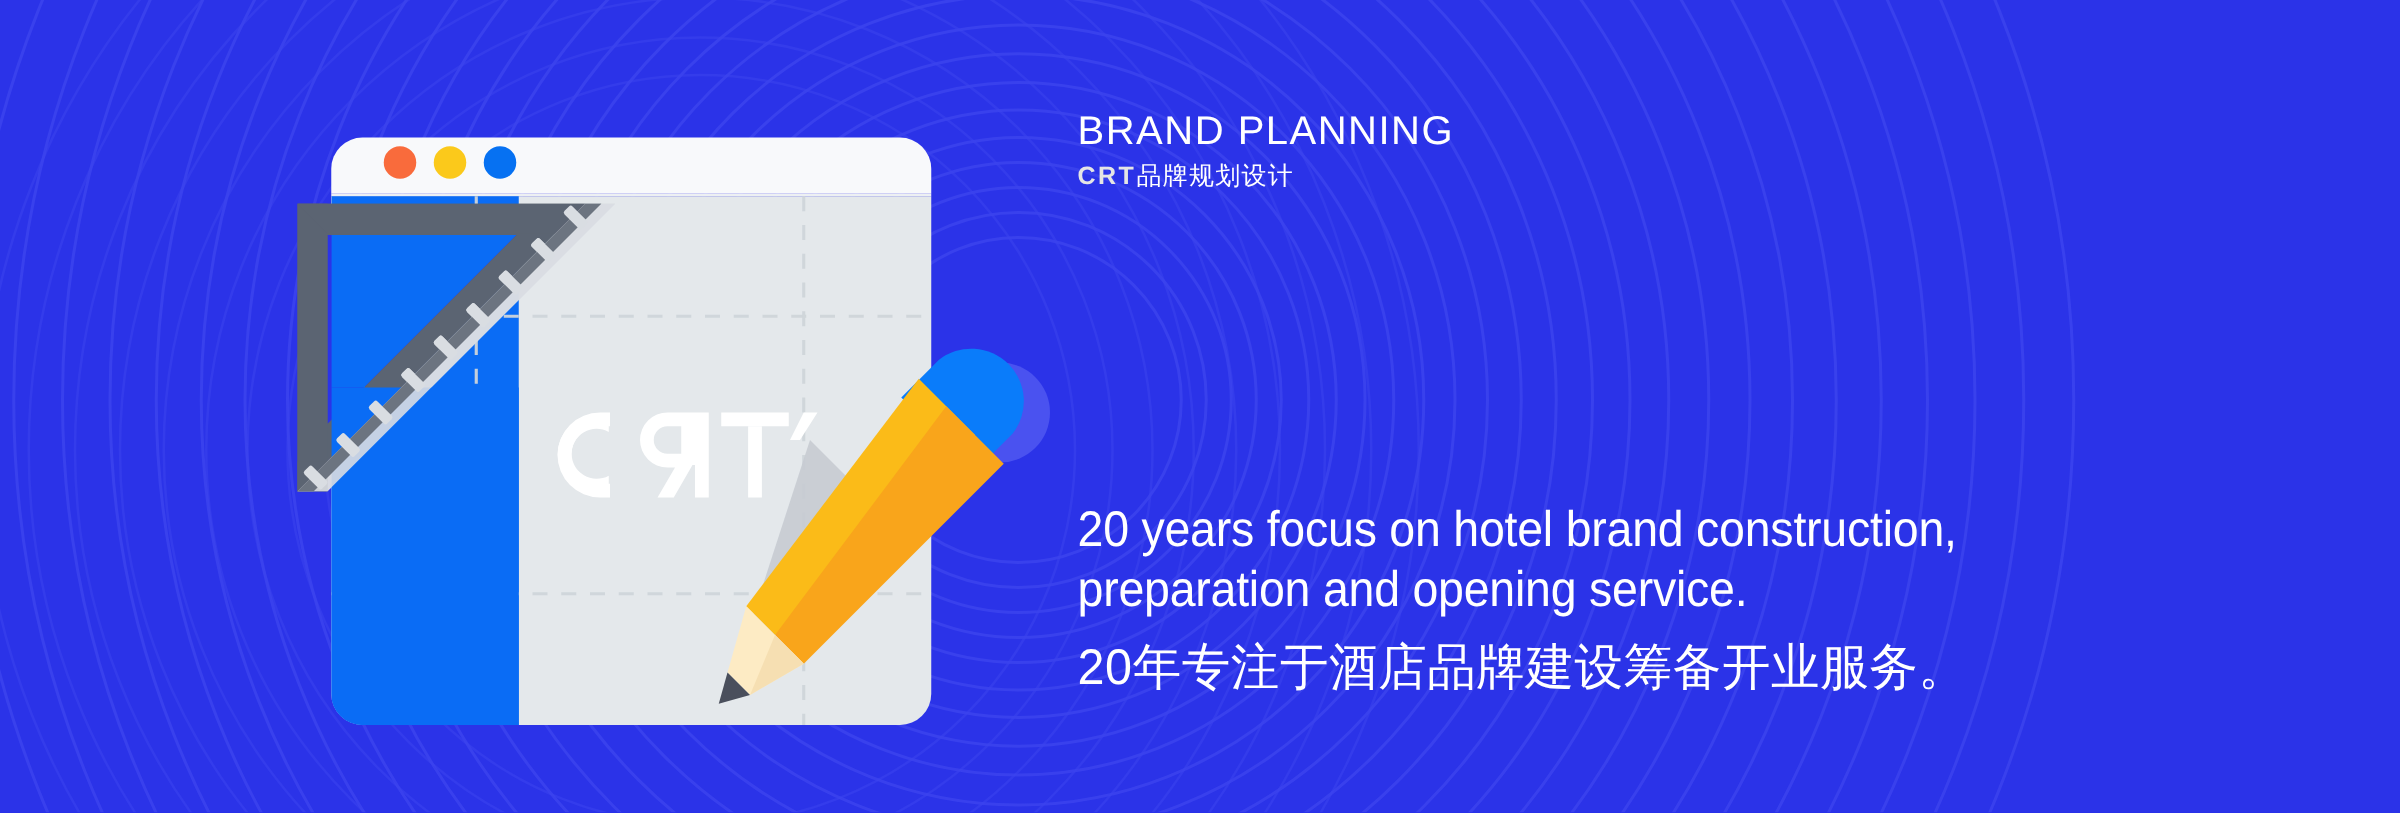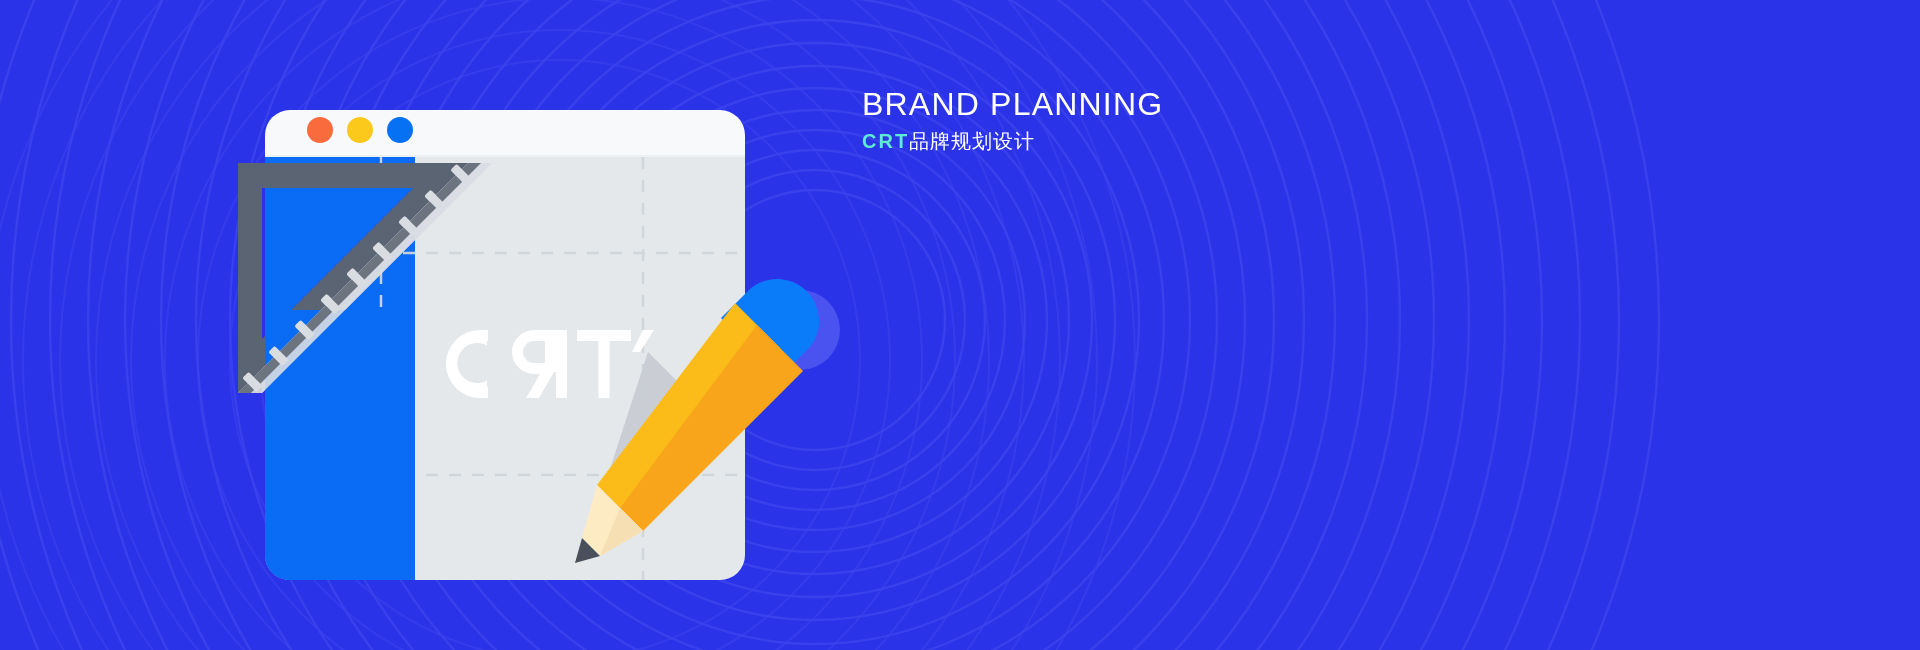--- a/index.html
+++ b/index.html
@@ -41,21 +41,21 @@
   }
   .eyebrow-cn{
     margin-top:5px;
     font-size:20px;
     line-height:26px;
     letter-spacing:1px;
     color:#ffffff;
     white-space:nowrap;
   }
   .eyebrow-cn .crt-red{
-    color:#5eead4;
+    color:#e5e5e5;
     letter-spacing:2px;
     font-weight:700;
   }
 
   .headline-block{
     position:absolute;left:862px;top:400px;width:1000px;
   }
   .headline-en{
     color:#ffffff;
     font-size:40px;
@@ -256,14 +256,19 @@
         <path d="M582,538 L600,556 L575,563 Z" fill="#4A4F5C"></path>
       </g>
     </svg>
   </div>
 
   <div class="eyebrow-block">
     <div class="eyebrow-line">BRAND PLANNING</div>
     <div class="eyebrow-cn"><span class="crt-red">CRT</span><span>品牌规划设计</span></div>
   </div>
 
+  <div class="headline-block">
+    <div class="headline-en">20 years focus on hotel brand construction,</div>
+    <div class="headline-en">preparation and opening service.</div>
+    <div class="headline-cn">20年专注于酒店品牌建设筹备开业服务。</div>
+  </div>
 
 </div>
 
 </body></html>

